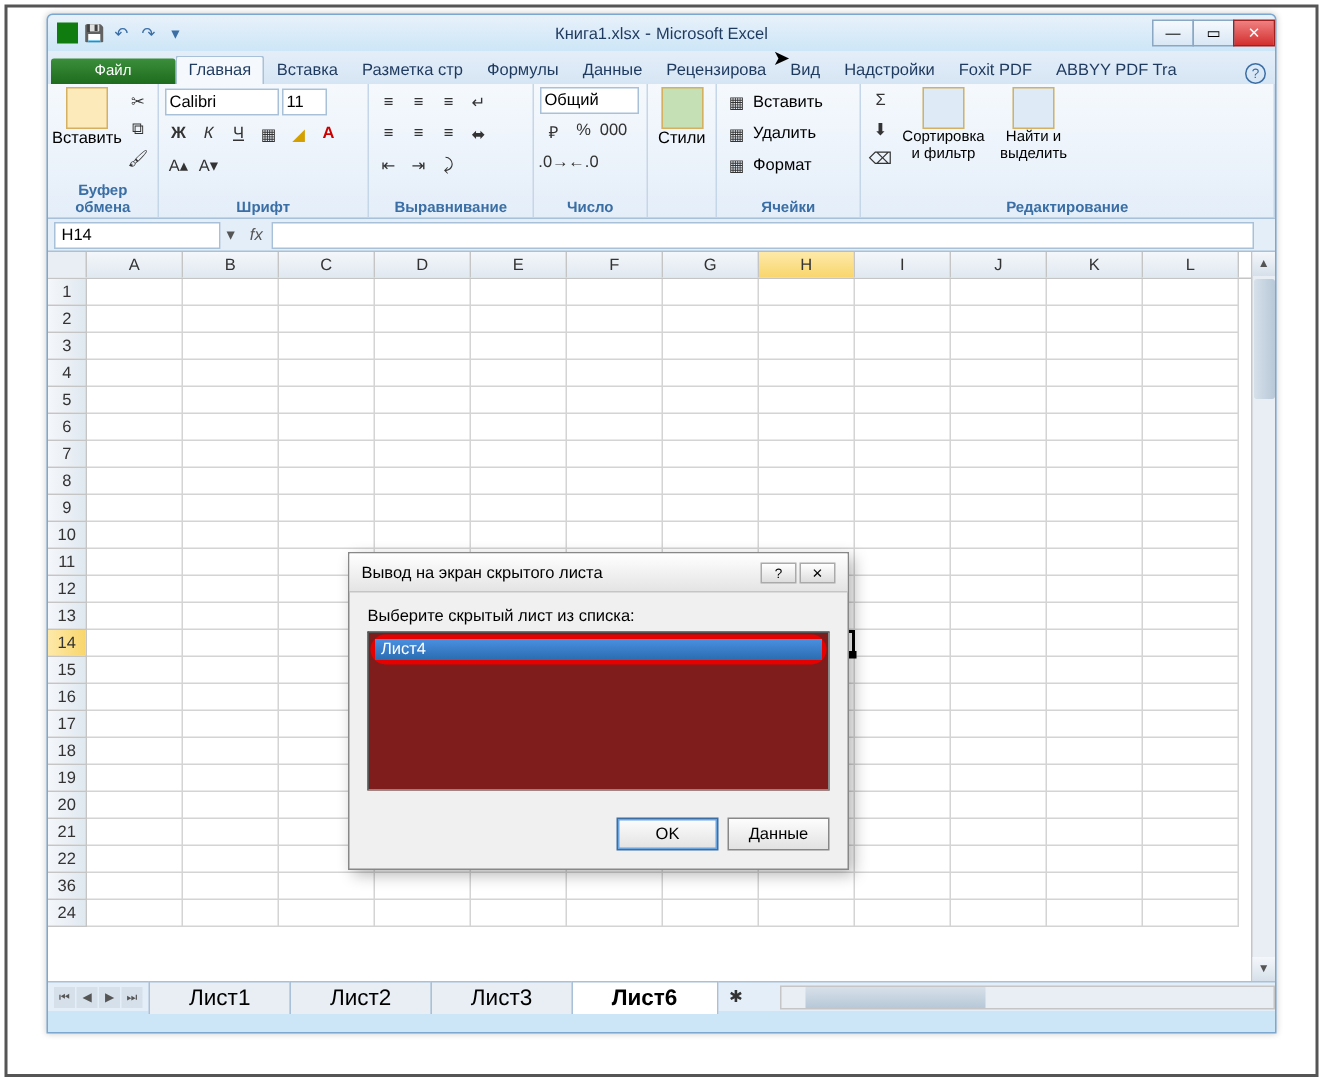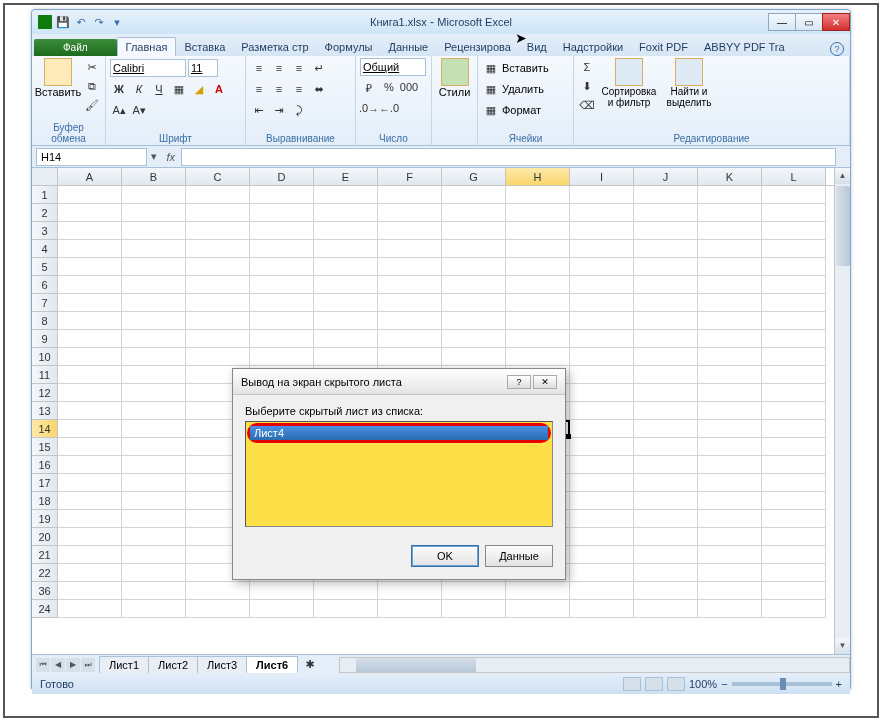--- a/index.html
+++ b/index.html
@@ -21,27 +21,27 @@
 
 .ribbon-tabs { height: 22px; background: linear-gradient(#e4eef9,#d6e5f4); display: flex; align-items: flex-end; padding-left: 2px; gap: 0; }
 .file-tab { background: linear-gradient(#3b8e3b,#1e6b1e); color: #fff; padding: 3px 29px; border-radius: 2px 2px 0 0; font-size: 10px; }
 .rtab { padding: 3px 8px; color: #1f3a5f; cursor: default; }
 .rtab.active { background: #f5f9fd; border: 1px solid #a8c0d8; border-bottom: none; border-radius: 2px 2px 0 0; text-align: right; }
 .help-icon { margin-left: auto; margin-right: 6px; color: #3a6ea5; width: 14px; height: 14px; border: 1px solid #3a6ea5; border-radius: 50%; display: flex; align-items: center; justify-content: center; font-size: 9px; }
 
 .ribbon-body { height: 90px; background: linear-gradient(#f5f9fd,#e4eef9); border-bottom: 1px solid #a8c0d8; display: flex; }
 .rgroup { border-right: 1px solid #c5d6e8; padding: 2px 4px 0 4px; display: flex; flex-direction: column; }
 .rgroup-content { flex: 1; display: flex; gap: 3px; align-items: flex-start; }
-.rgroup-label { text-align: center; font-size: 10px; color: #3a6ea5; padding: 1px 0; }
+.rgroup-label { text-align: center; font-size: 10px; color: #3a6ea5; padding: 1px 0; font-weight: bold; }
 .bigbtn { display: flex; flex-direction: column; align-items: center; justify-content: center; width: 44px; }
 .bigicon { width: 28px; height: 28px; background: #fceabb; border: 1px solid #d4b060; }
 .smallbtn { width: 18px; height: 18px; display: inline-flex; align-items: center; justify-content: center; font-size: 11px; color: #333; }
 .minicol { display: flex; flex-direction: column; gap: 1px; }
 .minirow { display: flex; gap: 2px; align-items: center; height: 20px; }
-.combo { border: 1px solid #a8c0d8; background: #fff; height: 18px; padding: 0 2px; font-size: 11px; display: flex; align-items: center; text-decoration: underline; }
+.combo { border: 1px solid #a8c0d8; background: #fff; height: 18px; padding: 0 2px; font-size: 11px; display: flex; align-items: center; }
 
 
 .fbar { height: 22px; background: #e4eef9; border-bottom: 1px solid #a8c0d8; display: flex; align-items: center; }
 .namebox { width: 111px; height: 18px; border: 1px solid #a8c0d8; background: #fff; margin-left: 4px; padding: 0 4px; font-size: 11px; display: flex; align-items: center; }
 .fx { margin: 0 6px; font-style: italic; color: #555; font-size: 11px; }
 .finput { flex: 1; height: 18px; border: 1px solid #a8c0d8; background: #fff; margin-right: 14px; }
 
 
 .grid-wrap { position: relative; height: 486px; background: #fff; overflow: hidden; }
 .colhead { display: flex; height: 18px; border-bottom: 1px solid #c5c5c5; }
@@ -56,40 +56,40 @@
 .active-cell { position: absolute; border: 2px solid #000; width: 64px; height: 18px; left: 474px; top: 252px; pointer-events: none; }
 .active-cell::after { content: ""; position: absolute; right: -3px; bottom: -3px; width: 5px; height: 5px; background: #000; }
 .vscroll { position: absolute; right: 0; top: 0; width: 16px; height: 100%; background: #e8eef4; border-left: 1px solid #c5c5c5; }
 .vscroll .arr { height: 16px; background: linear-gradient(#f4f7fb,#d6e0ea); text-align: center; font-size: 8px; line-height: 16px; color: #555; }
 .vscroll .thumb { position: absolute; top: 18px; left: 1px; width: 14px; height: 80px; background: linear-gradient(90deg,#d6e0ea,#b8c8d8); border-radius: 2px; }
 
 
 .sheet-area { height: 20px; background: #e4eef9; display: flex; align-items: center; border-top: 1px solid #a8c0d8; }
 .nav-arrows { display: flex; gap: 1px; padding: 0 4px; }
 .nav-arr { width: 14px; height: 14px; background: #d6e0ea; font-size: 8px; display: flex; align-items: center; justify-content: center; color: #555; }
-.stab { padding: 2px 9px; background: #e8eef4; border: 1px solid #a8c0d8; border-bottom: none; font-size: 11px; margin-right: -1px; }
+.stab { padding: 2px 26px; background: #e8eef4; border: 1px solid #a8c0d8; border-bottom: none; font-size: 15px; margin-right: -1px; }
 .stab.active { background: #fff; font-weight: bold; }
 .hscroll-area { flex: 1; margin-left: 20px; height: 16px; background: #e8eef4; border: 1px solid #c5c5c5; position: relative; }
 .hscroll-area .thumb { position: absolute; left: 16px; top: 0; width: 120px; height: 14px; background: linear-gradient(#d6e0ea,#b8c8d8); }
 
 
 .status { height: 20px; background: linear-gradient(#e4eef9,#cde0f2); display: flex; align-items: center; padding: 0 8px; font-size: 11px; color: #1f3a5f; }
 .zoom { margin-left: auto; display: flex; align-items: center; gap: 4px; }
 .zoom .track { width: 100px; height: 4px; background: #a8c0d8; position: relative; }
 .zoom .thumb { position: absolute; left: 48px; top: -4px; width: 6px; height: 12px; background: #6a8db3; }
 .viewbtn { width: 18px; height: 14px; background: #d6e0ea; border: 1px solid #a8c0d8; }
 
 
 .dialog { position: absolute; left: 200px; top: 358px; width: 334px; background: #f0f0f0; border: 1px solid #888; box-shadow: 3px 3px 10px rgba(0,0,0,0.3); }
 .dlg-title { height: 26px; background: linear-gradient(#fff,#e4e4e4); border-bottom: 1px solid #c5c5c5; display: flex; align-items: center; padding: 0 8px; font-size: 11px; }
 .dlg-title .btns { margin-left: auto; display: flex; gap: 2px; }
 .dlg-tbtn { width: 24px; height: 14px; border: 1px solid #aaa; background: linear-gradient(#fff,#ddd); font-size: 9px; display: flex; align-items: center; justify-content: center; }
 .dlg-body { padding: 10px 12px; }
 .dlg-label { font-size: 11px; margin-bottom: 4px; }
-.listbox { width: 100%; height: 106px; background: #fde047; border: 1px solid #888; border-top-color: #555; border-left-color: #555; padding: 1px; }
+.listbox { width: 100%; height: 106px; background: #7f1d1d; border: 1px solid #888; border-top-color: #555; border-left-color: #555; padding: 1px; }
 .highlight-ring { border: 3px solid #e60000; border-radius: 10px; padding: 0; }
 .list-item { background: linear-gradient(#4a90e2,#2b6cb0); color: #fff; padding: 1px 4px; font-size: 11px; }
 .dlg-footer { display: flex; justify-content: flex-end; gap: 6px; padding: 8px 12px 12px; }
 .dlg-btn { width: 68px; height: 22px; border: 1px solid #888; background: linear-gradient(#fdfdfd,#e2e2e2); font-size: 11px; }
 .dlg-btn.primary { border: 1px solid #3a6ea5; box-shadow: 0 0 0 1px #6aa5e0 inset; }
 
 .cursor { position: absolute; left: 510px; top: 25px; font-size: 14px; color: #000; pointer-events: none; }
 </style>
 </head>
 <body>
@@ -668,34 +668,20 @@
     <div class="stab">Лист1</div>
     <div class="stab">Лист2</div>
     <div class="stab">Лист3</div>
     <div class="stab active">Лист6</div>
     <span class="smallbtn" style="margin-left:4px">✱</span>
     <div class="hscroll-area">
       <div class="thumb"></div>
     </div>
   </div>
 
-  <div class="status">
-    <span>Готово</span>
-    <div class="zoom">
-      <div class="viewbtn"></div>
-      <div class="viewbtn"></div>
-      <div class="viewbtn"></div>
-      <span>100%</span>
-      <span>−</span>
-      <div class="track">
-            <div class="thumb"></div>
-          </div>
-      <span>+</span>
-    </div>
-  </div>
 
   <div class="dialog">
     <div class="dlg-title">
       <span>Вывод на экран скрытого листа</span>
       <div class="btns">
         <div class="dlg-tbtn">?</div>
         <div class="dlg-tbtn">✕</div>
       </div>
     </div>
     <div class="dlg-body">

